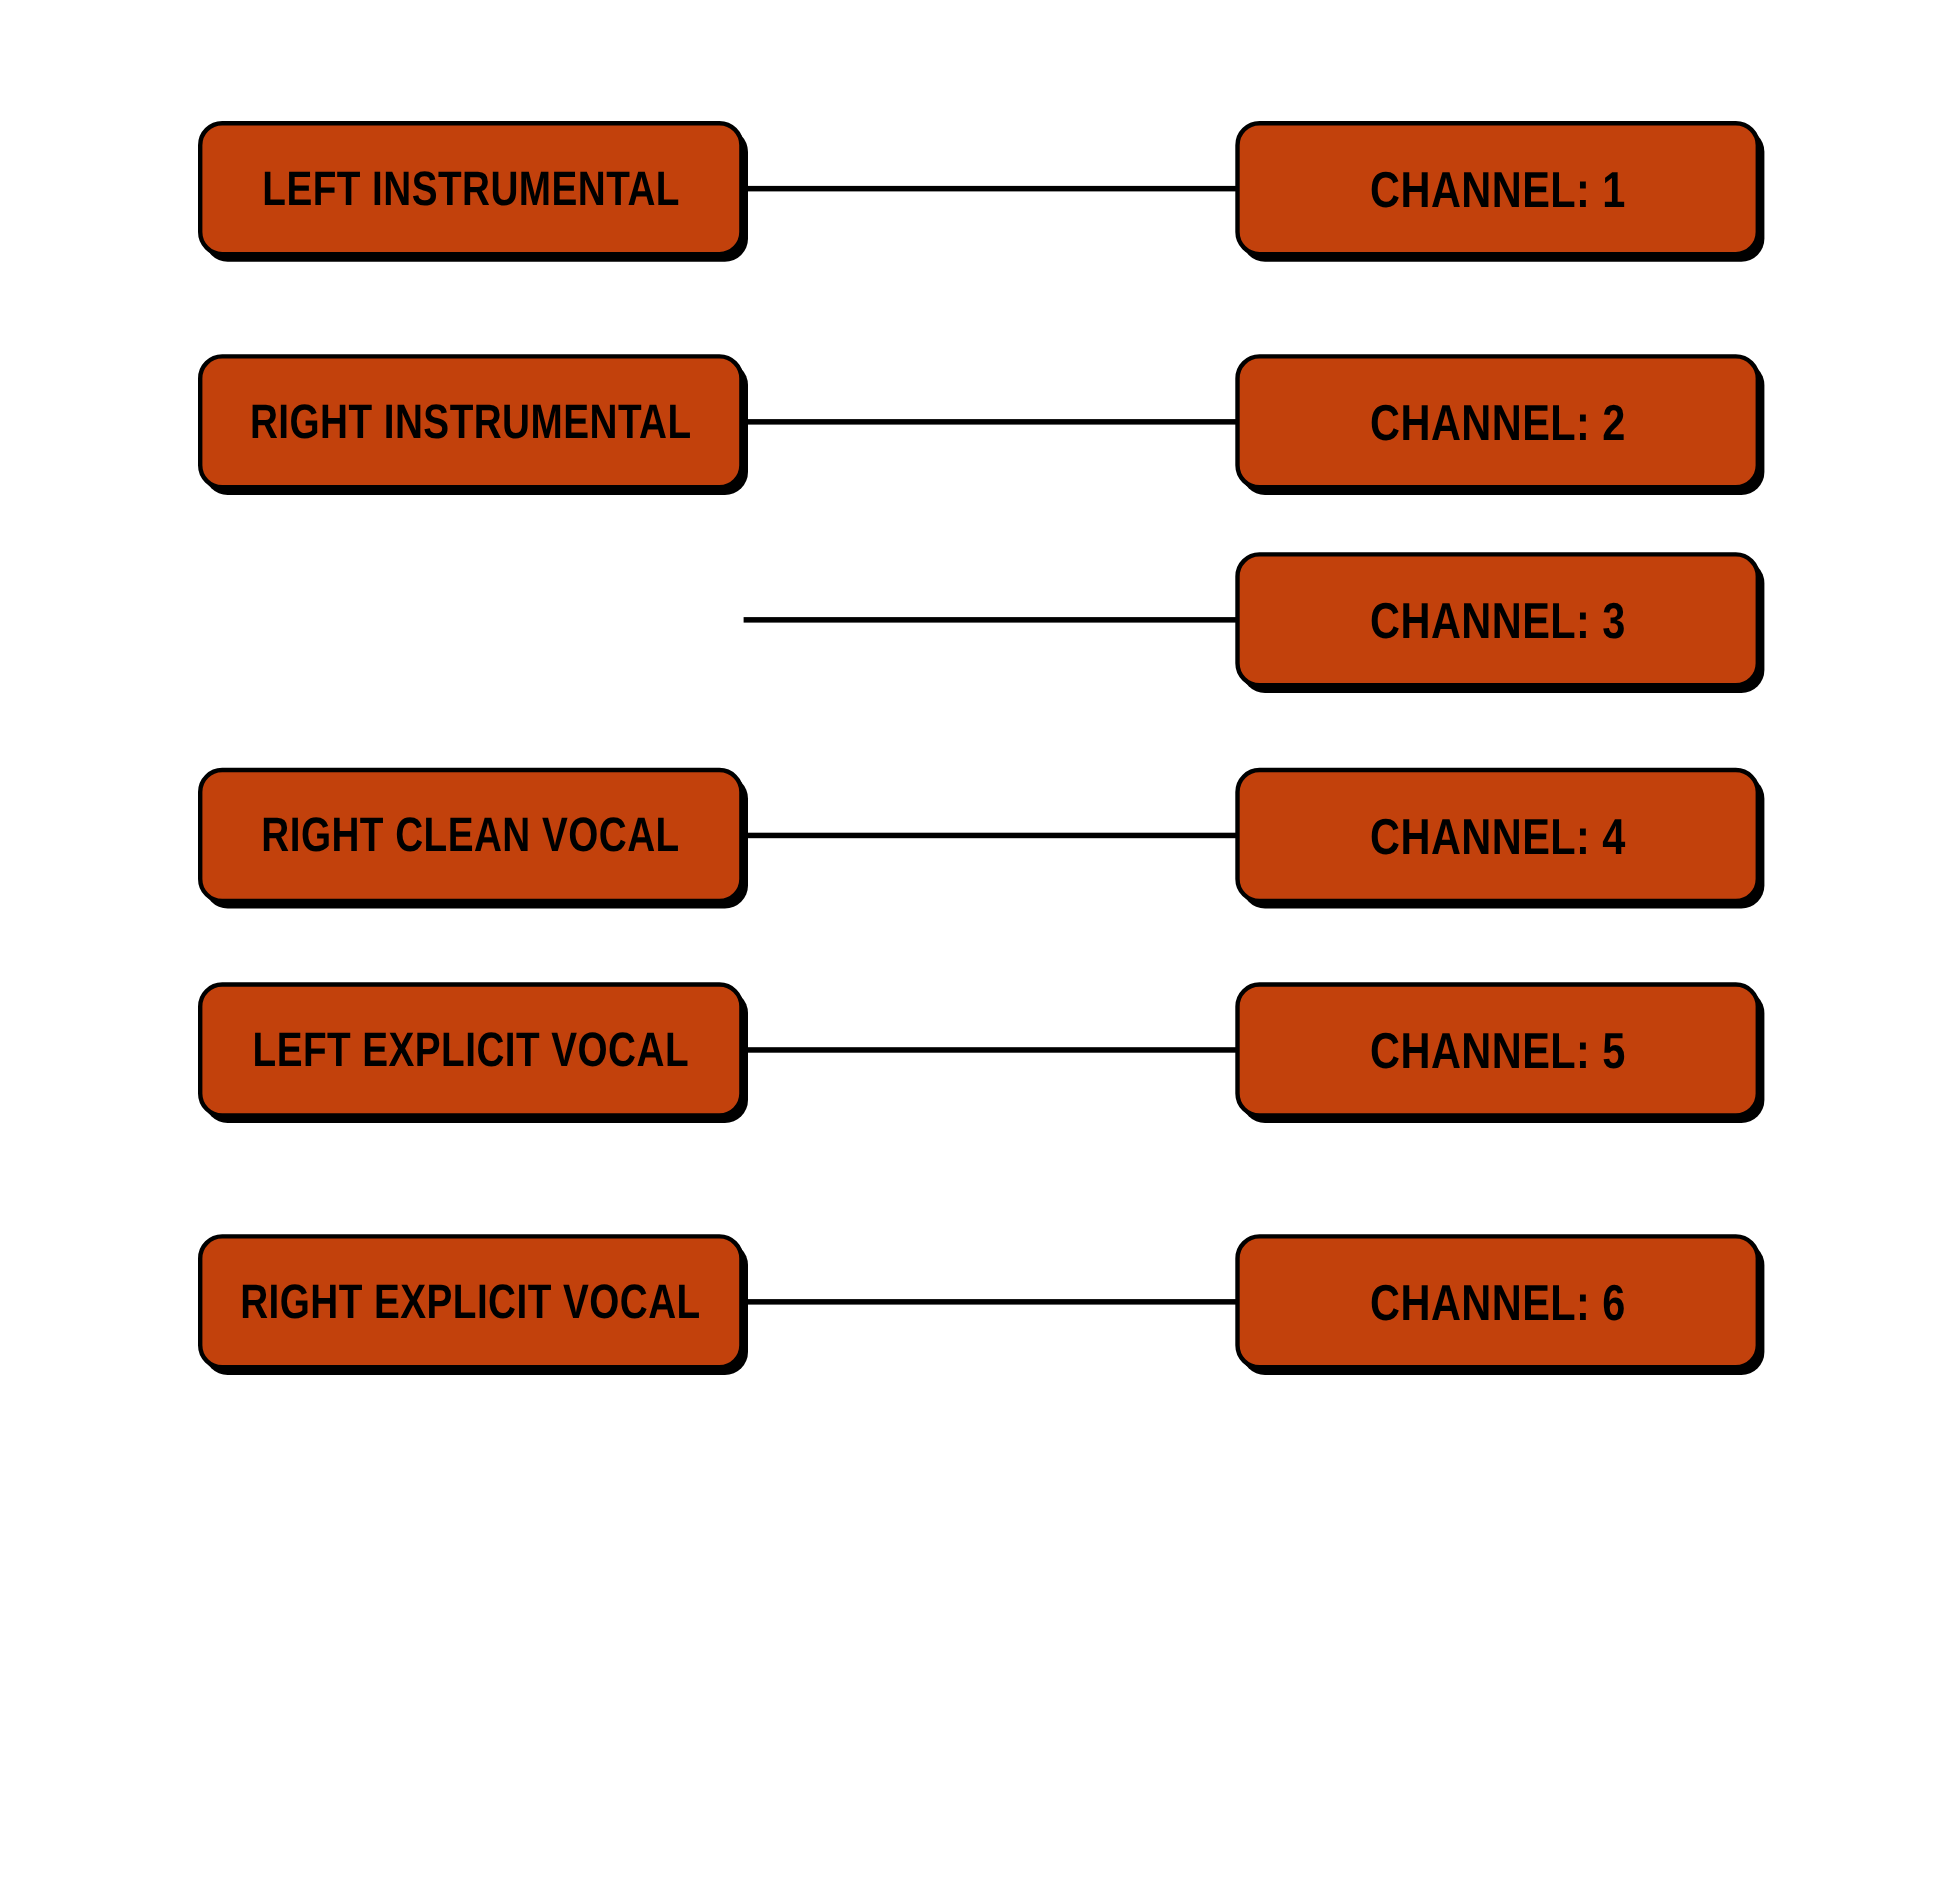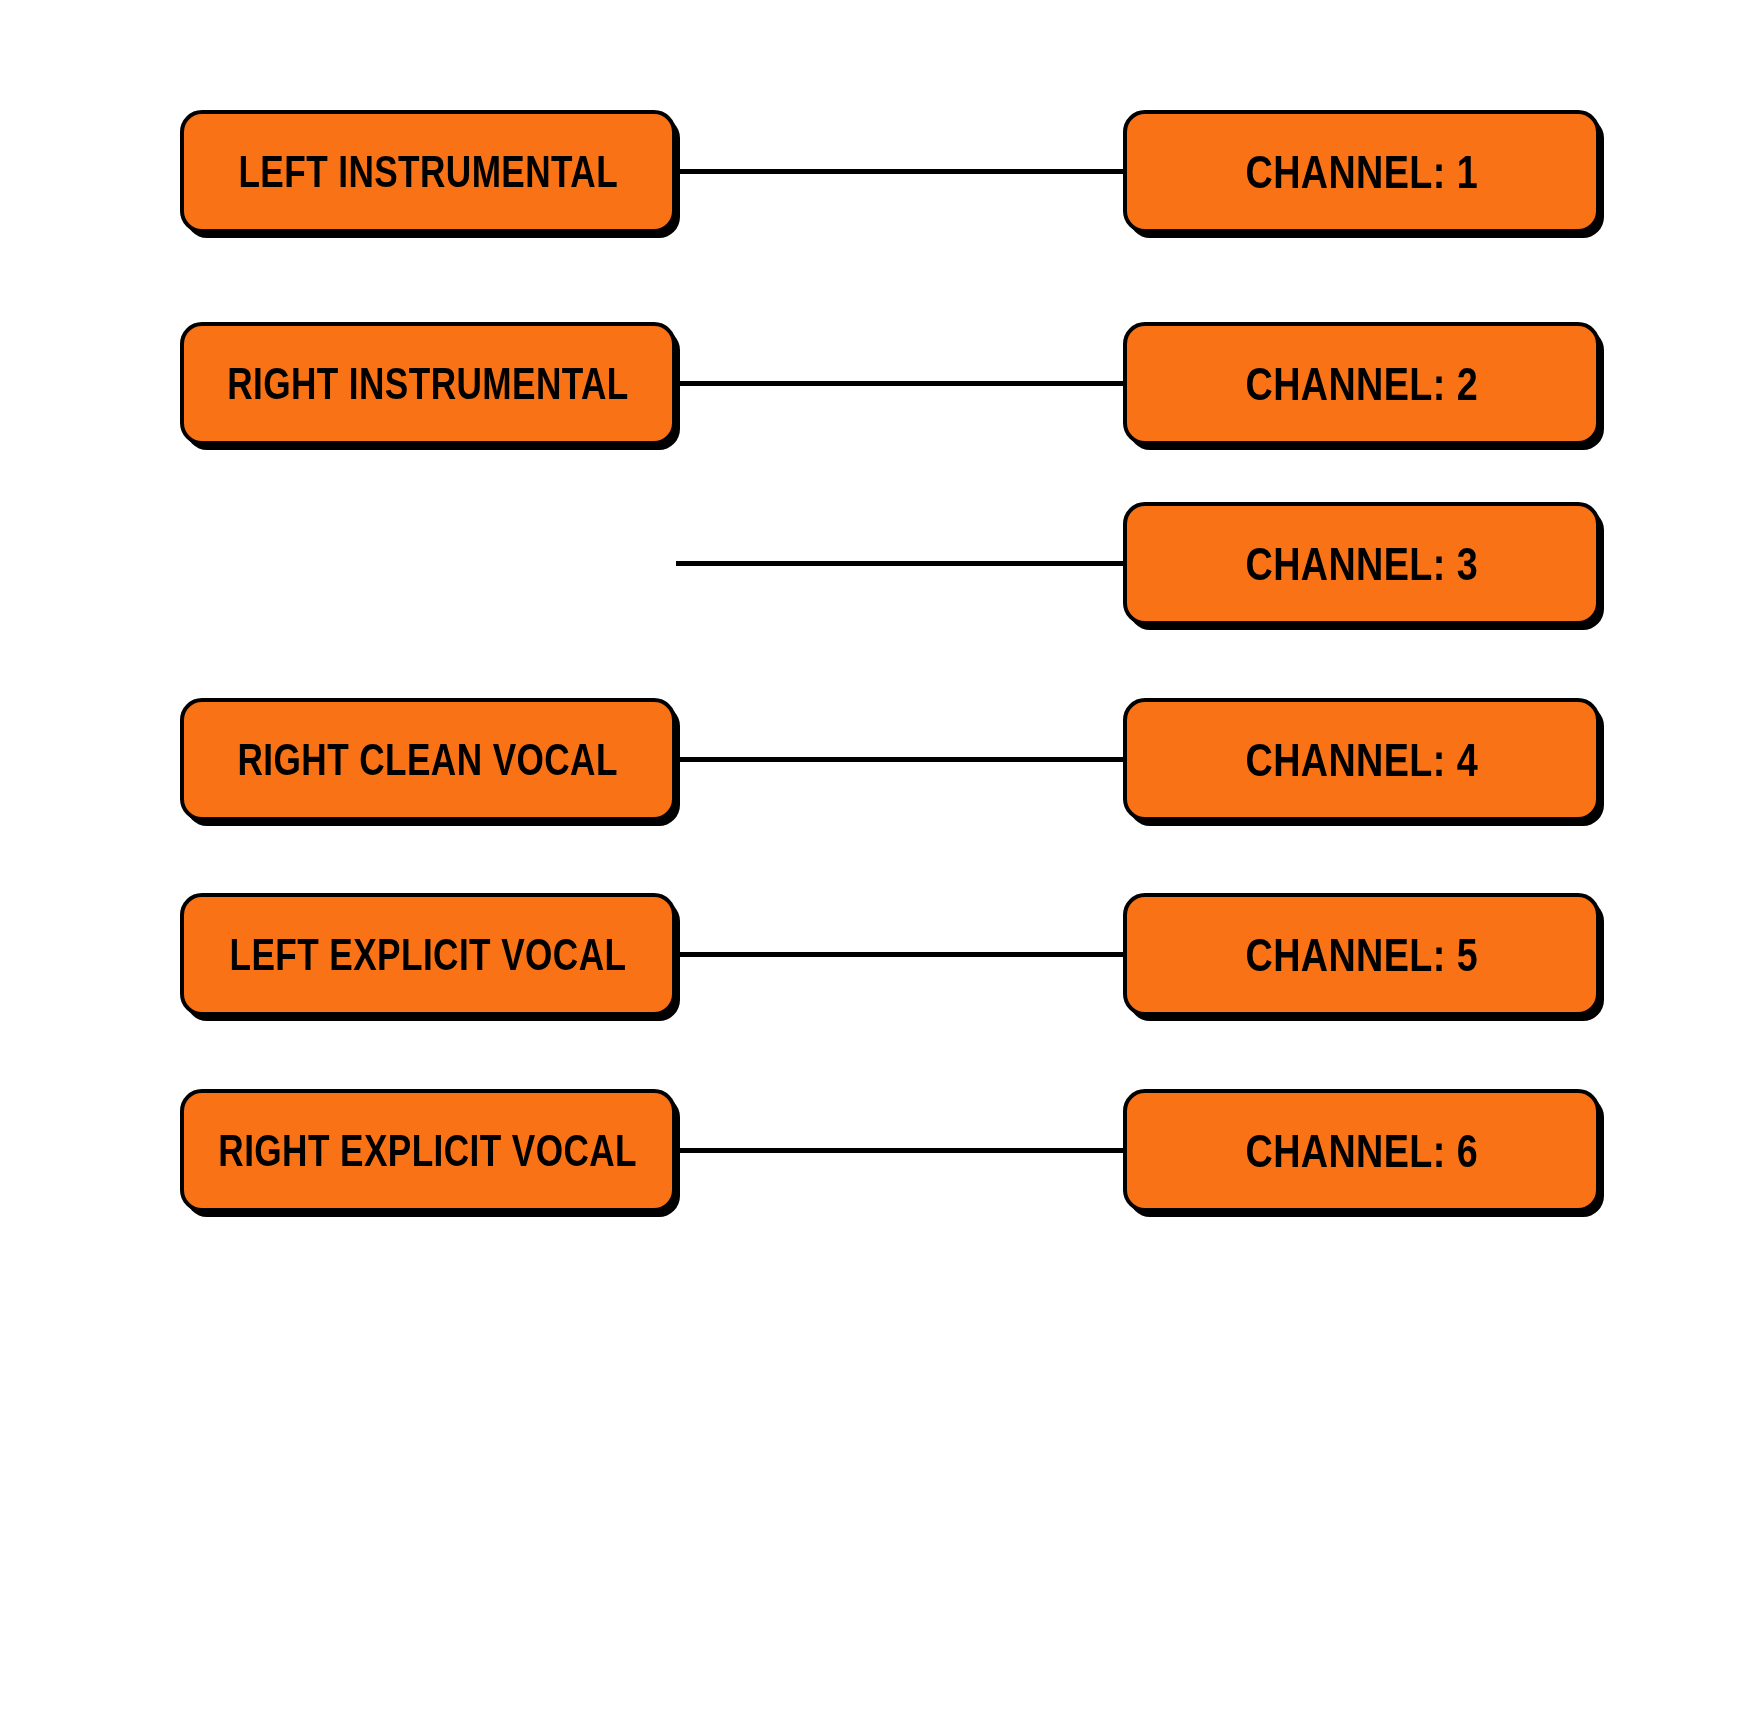--- a/index.html
+++ b/index.html
@@ -32,21 +32,21 @@
   }
 
   
   .node-box {
     position: absolute;
     top: 0;
     height: 123px;
     box-sizing: border-box;
     border: 4px solid #000;
     border-radius: 22px;
-    background: #f97316;
+    background: #c2410c;
     display: flex;
     align-items: center;
     justify-content: center;
     
     box-shadow: 5px 6px 0 -1px #000;
   }
 
   .node-box.source-box {
     left: 180px;
     width: 496px;
@@ -161,21 +161,21 @@
   <div class="mapping-row" style="top:893px;text-align:center;">
     <div class="node-box source-box">
       <span class="node-label">LEFT EXPLICIT VOCAL</span>
     </div>
     <div class="connector-line"></div>
     <div class="node-box channel-box">
       <span class="channel-label">CHANNEL: 5</span>
     </div>
   </div>
 
-  <div class="mapping-row" style="top:1089px;">
+  <div class="mapping-row" style="top:1122px;">
     <div class="node-box source-box">
       <span class="node-label">RIGHT EXPLICIT VOCAL</span>
     </div>
     <div class="connector-line"></div>
     <div class="node-box channel-box">
       <span class="channel-label">CHANNEL: 6</span>
     </div>
   </div>
 
 

